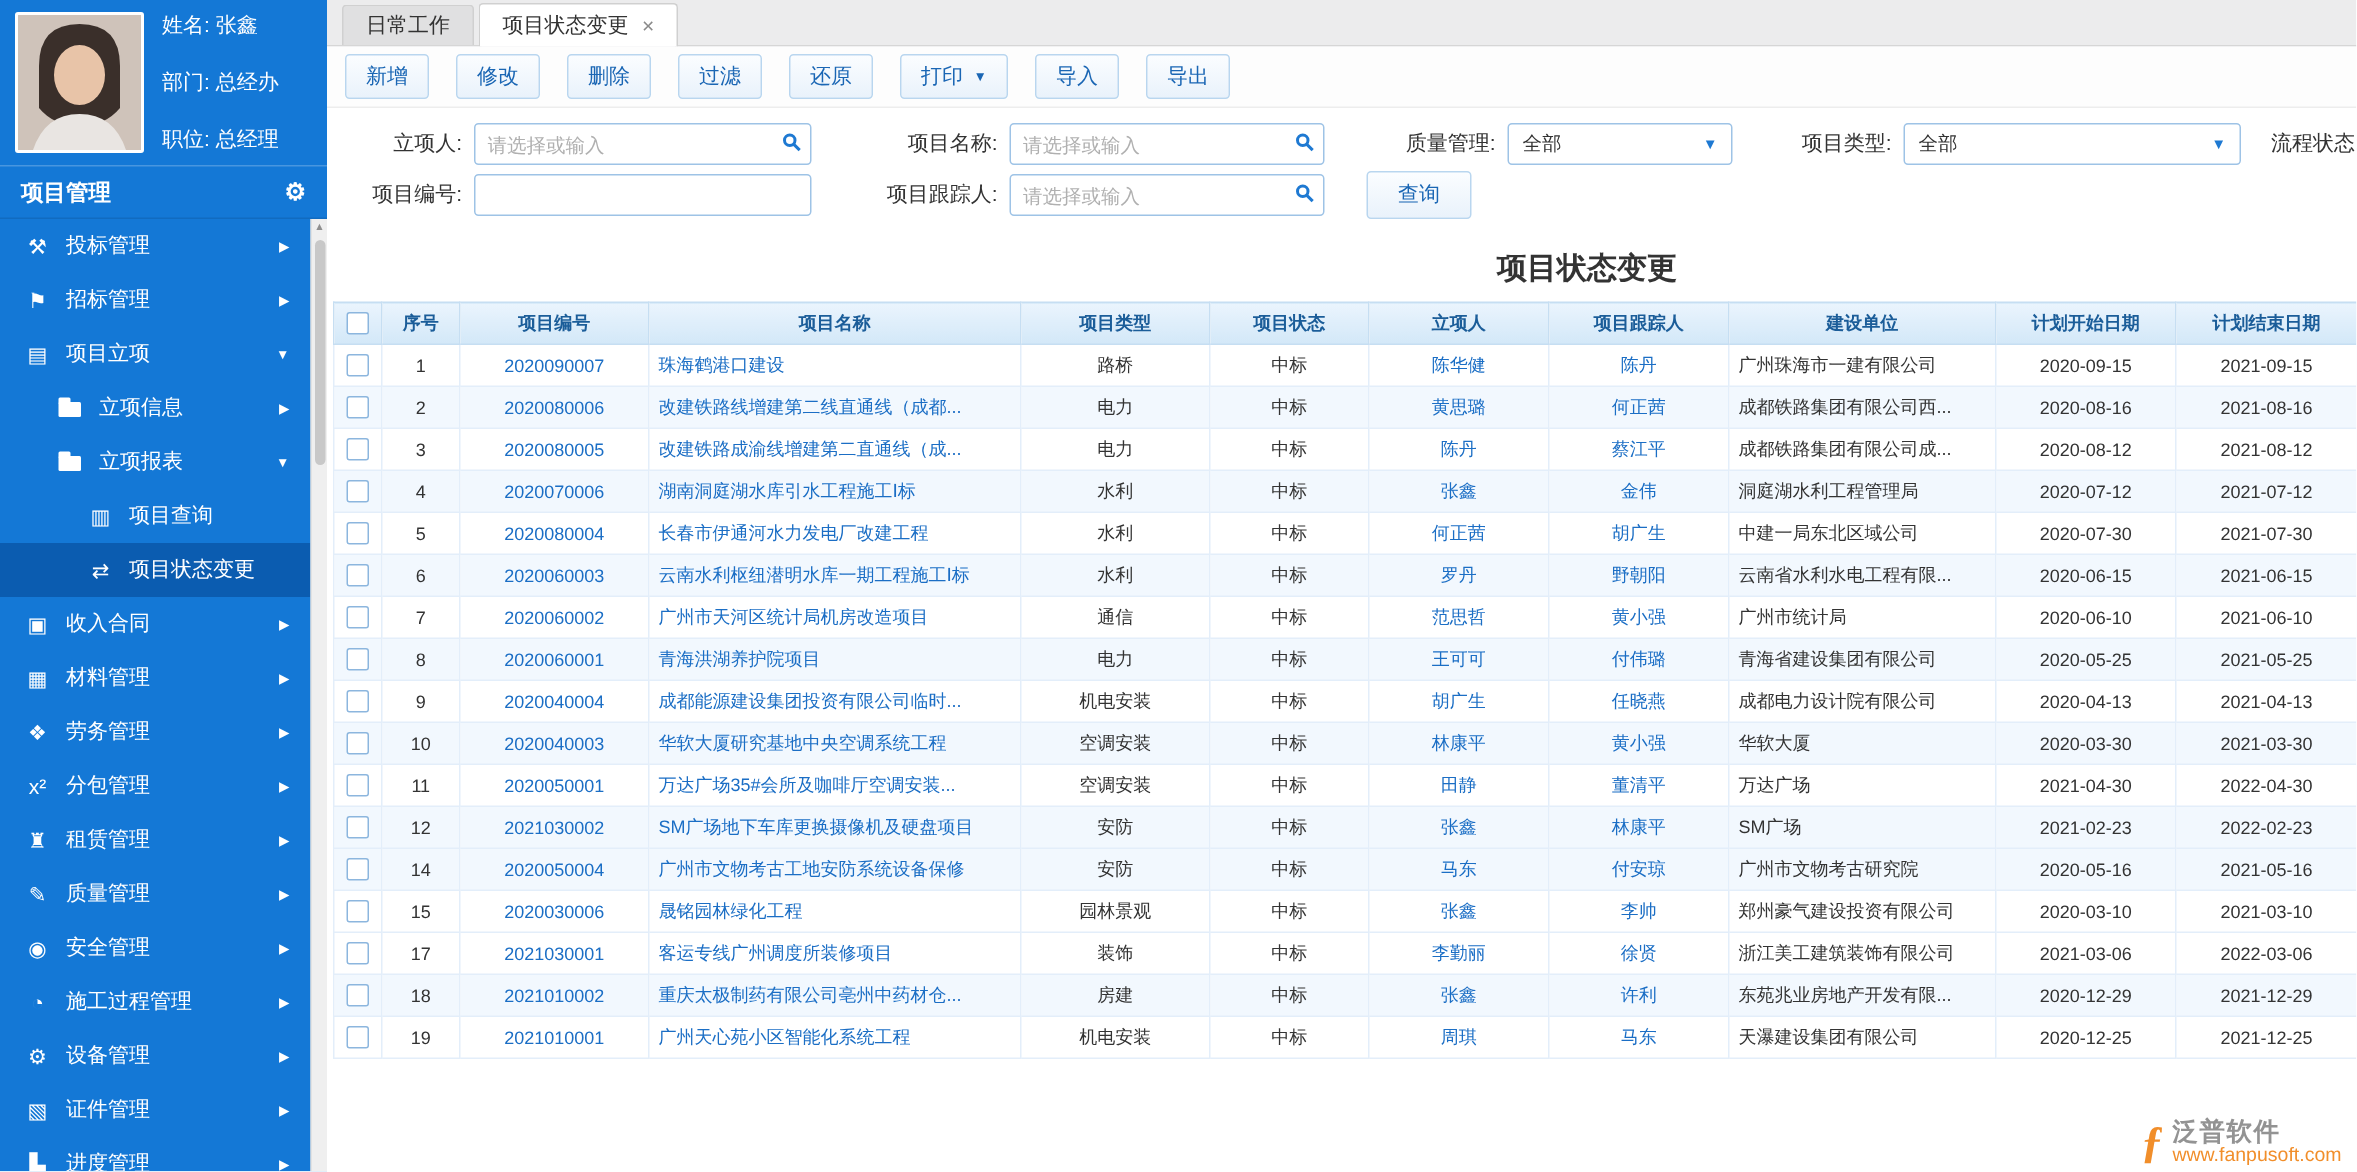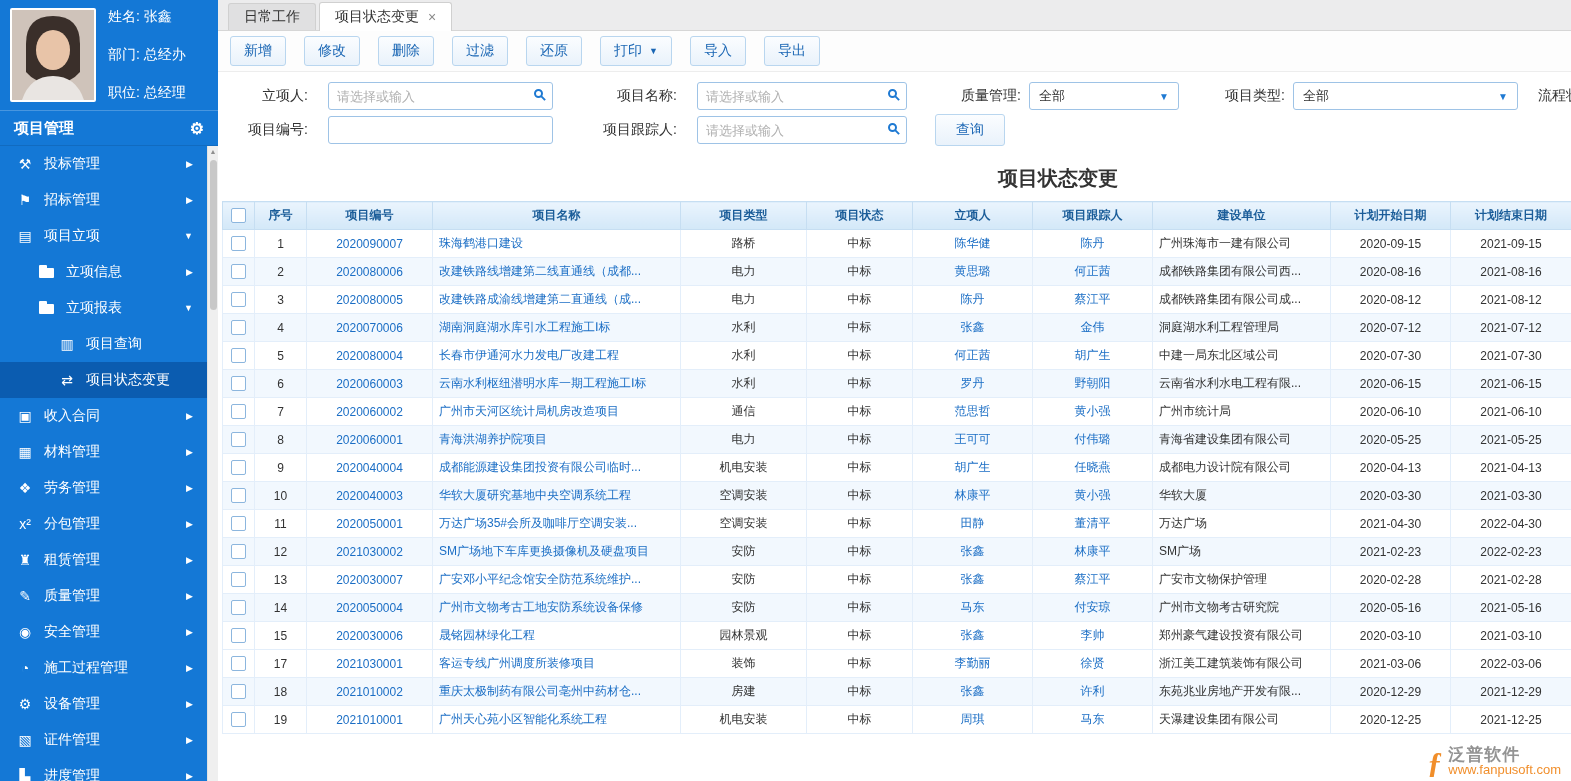--- a/index.html
+++ b/index.html
@@ -38,21 +38,21 @@
   .tab.active{background:#fff;position:relative;top:1px;height:29px}
   .tab-close{margin-left:9px;color:#8a8a8a;font-size:14px;line-height:10px}
 
   .toolbar{height:41px;display:flex;align-items:center;gap:18px;padding-left:12px;background:#fdfdfd;border-bottom:1px solid #ededed}
   .tbtn{background:linear-gradient(#fbfdff,#e9f2fb);border:1px solid #b9d6ef;color:#1a66b4;font-size:14px;padding:5px 13px;border-radius:3px;display:flex;align-items:center;gap:7px;cursor:pointer;font-family:inherit}
   .caret{font-size:9px}
 
   .filters{padding:7px 0 6px}
   .frow{display:flex;align-items:center;height:34px;padding-left:14px}
   .flabel{font-size:14px;color:#333;text-align:right;flex-shrink:0}
-  .fwrap{position:relative;flex-shrink:0;margin-left:20px}
+  .fwrap{position:relative;flex-shrink:0;margin-left:8px}
   .finput{height:28px;width:100%;border:1px solid #9ec3e6;border-radius:3px;padding:0 28px 0 8px;font-size:13px;color:#333;outline:none;font-family:inherit}
   .finput.plain{padding-right:8px}
   .finput::placeholder{color:#b0b0b0}
   .mag{position:absolute;right:10px;top:7px;width:9px;height:9px;border:2px solid #1e79d2;border-radius:50%;cursor:pointer}
   .mag::after{content:"";position:absolute;width:6px;height:2px;background:#1e79d2;transform:rotate(45deg);right:-5px;bottom:-3px}
   .fselect{display:flex;align-items:center;justify-content:space-between;border:1px solid #9ec3e6;border-radius:3px;height:28px;padding:0 9px;font-size:13px;color:#333;background:#fff;margin-left:8px;cursor:pointer;flex-shrink:0}
   .sel-caret{color:#1e79d2;font-size:10px}
   .search-btn{background:linear-gradient(#fbfdff,#e9f2fb);border:1px solid #b9d6ef;color:#1a66b4;font-size:14px;padding:6px 20px;border-radius:3px;margin-left:28px;cursor:pointer;font-family:inherit}
 
   .table-title{width:1680px;text-align:center;font-size:20px;font-weight:bold;color:#333;margin:12px 0 9px}
@@ -477,35 +477,20 @@
                 <td class="link">2021030002</td>
                 <td class="link left">SM广场地下车库更换摄像机及硬盘项目</td>
                 <td>安防</td>
                 <td>中标</td>
                 <td class="link">张鑫</td>
                 <td class="link">林康平</td>
                 <td class="left">SM广场</td>
                 <td>2021-02-23</td>
                 <td>2022-02-23</td>
               </tr>
-              <tr>
-                <td>
-                  <div class="cb"></div>
-                </td>
-                <td>13</td>
-                <td class="link">2020030007</td>
-                <td class="link left">广安邓小平纪念馆安全防范系统维护...</td>
-                <td>安防</td>
-                <td>中标</td>
-                <td class="link">张鑫</td>
-                <td class="link">蔡江平</td>
-                <td class="left">广安市文物保护管理</td>
-                <td>2020-02-28</td>
-                <td>2021-02-28</td>
-              </tr>
               <tr class="alt">
                 <td>
                   <div class="cb"></div>
                 </td>
                 <td>14</td>
                 <td class="link">2020050004</td>
                 <td class="link left">广州市文物考古工地安防系统设备保修</td>
                 <td>安防</td>
                 <td>中标</td>
                 <td class="link">马东</td>

